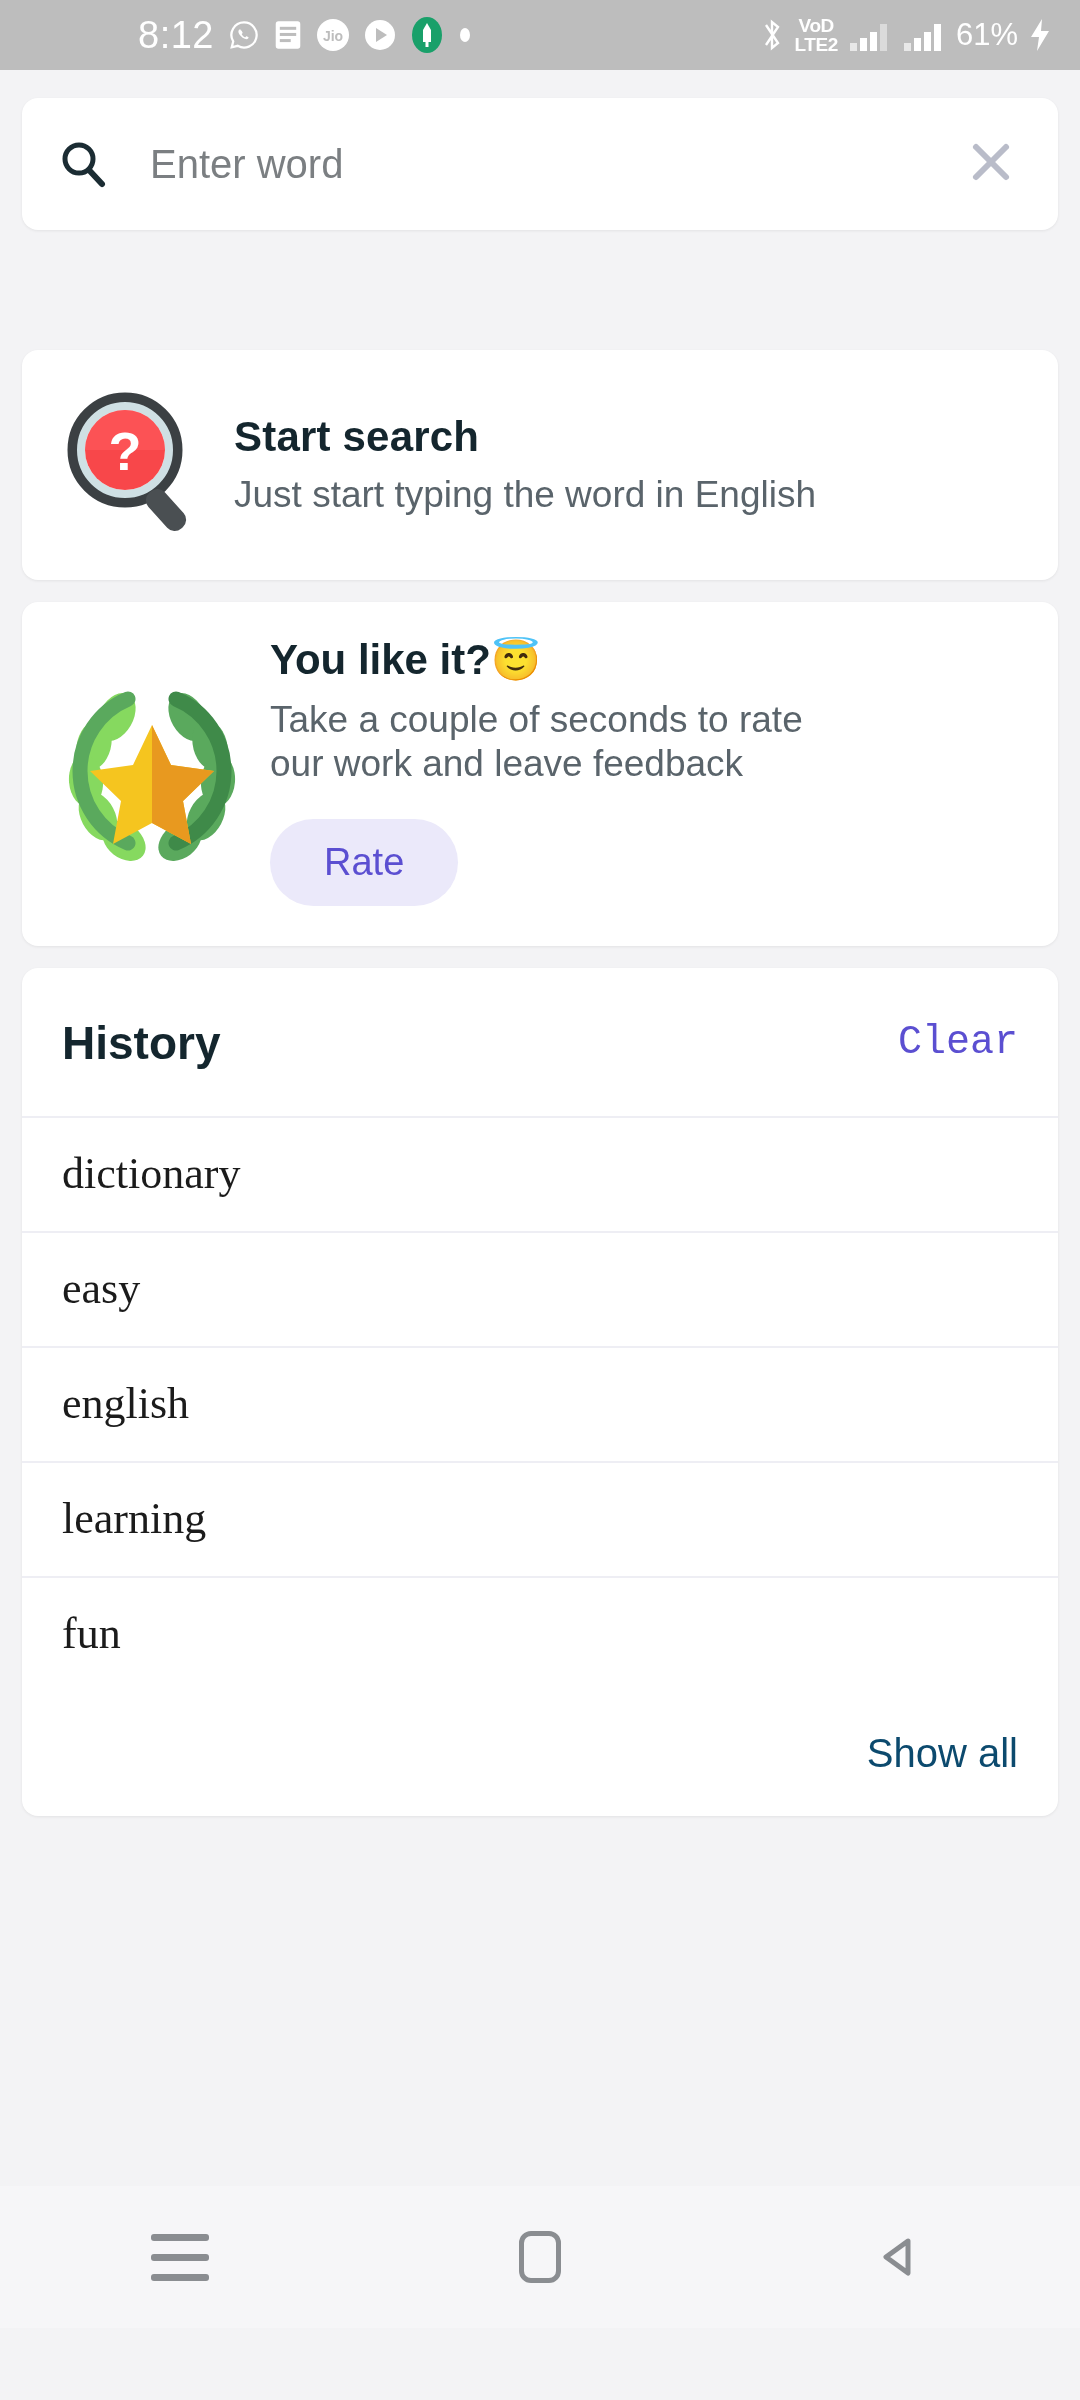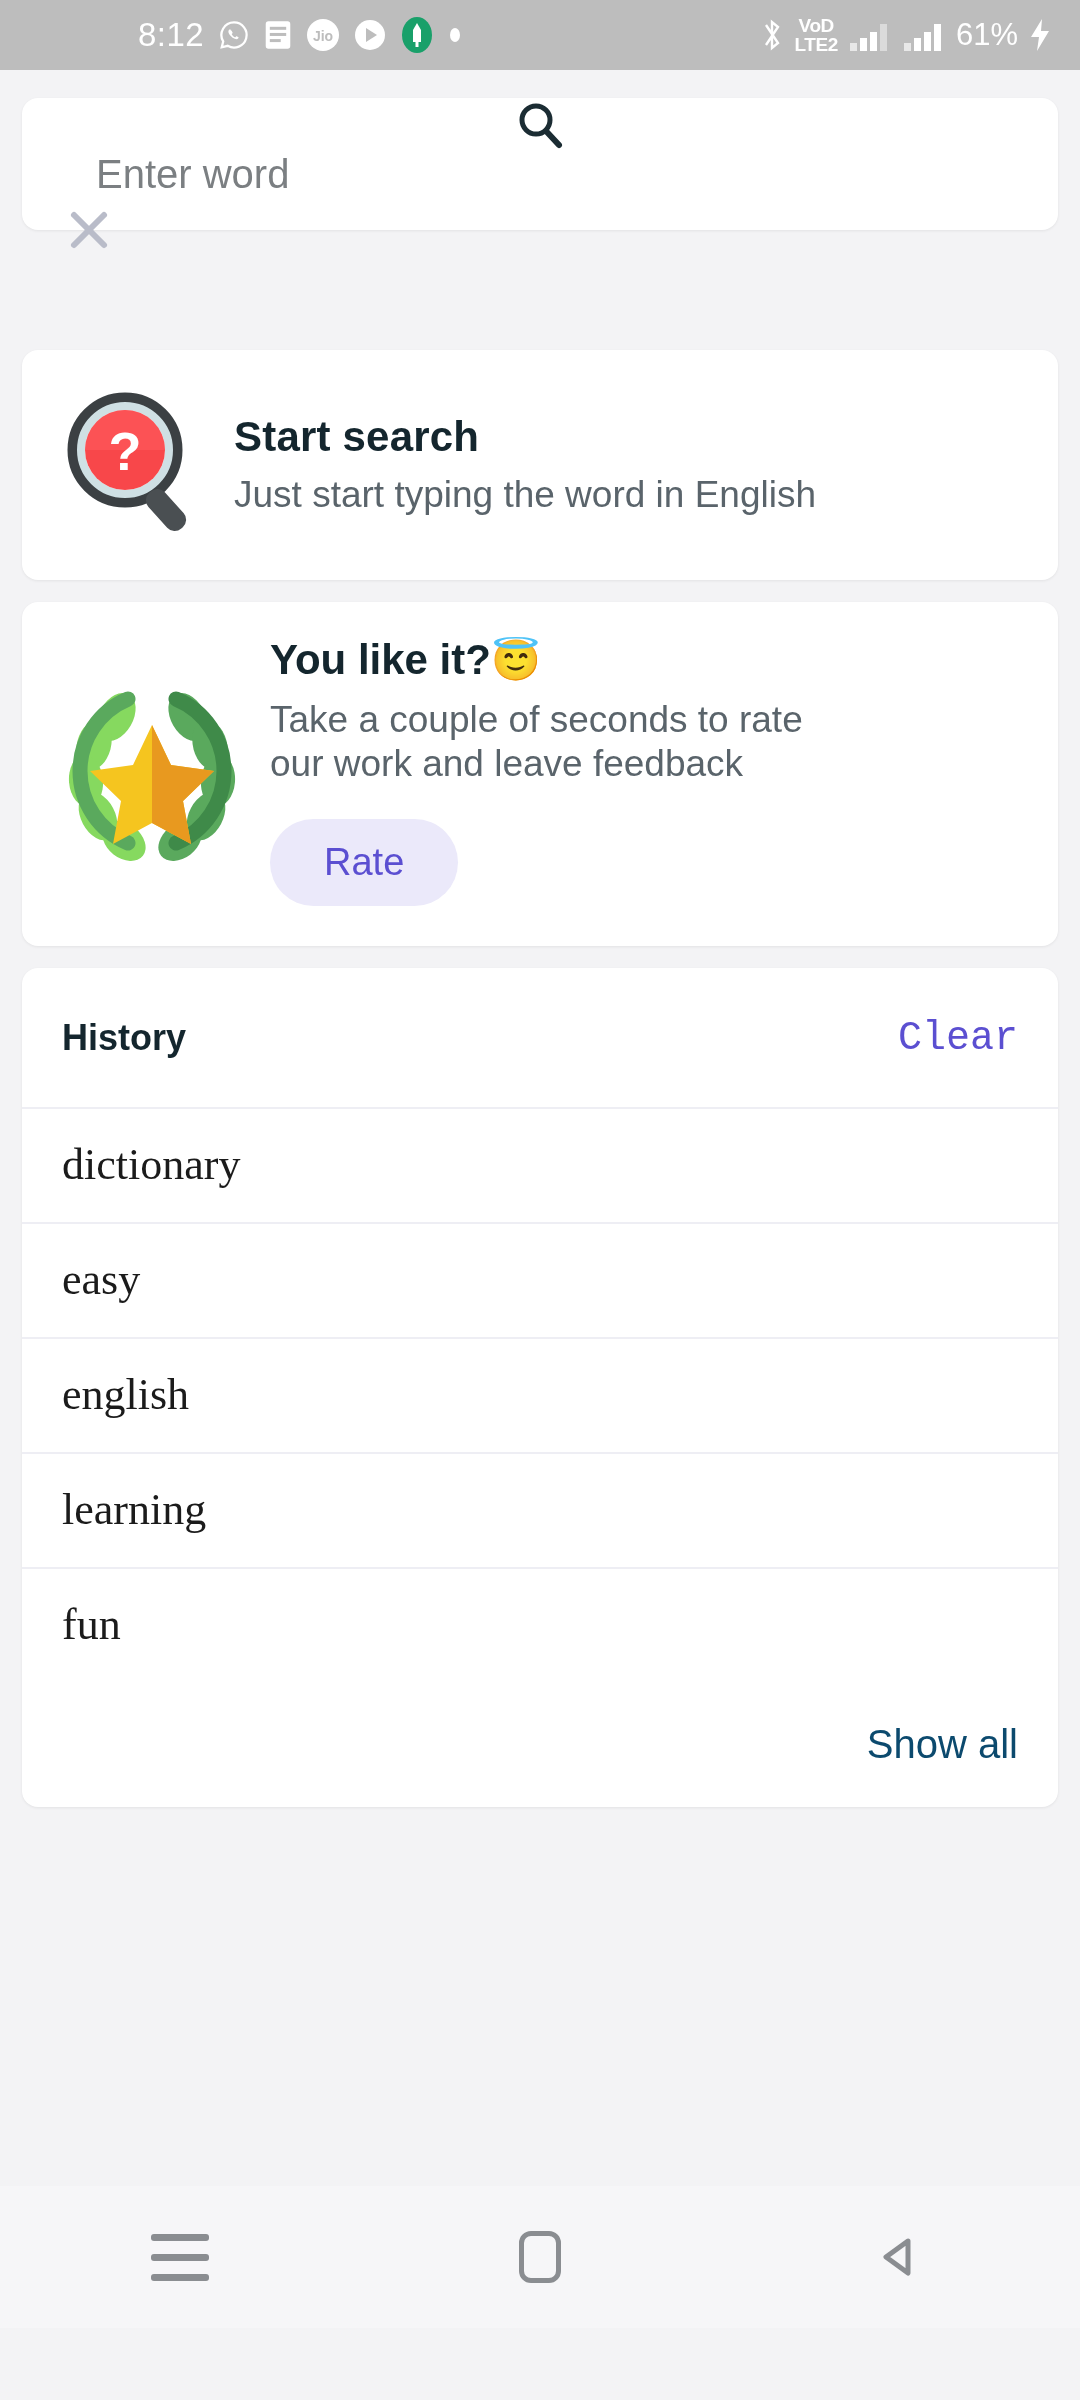--- a/index.html
+++ b/index.html
@@ -12,21 +12,21 @@
 
   
   .statusbar{
     height:70px; width:1080px;
     background:#bdbdbd;
     display:flex; align-items:center;
     color:#ffffff;
     padding:0 28px 0 0;
   }
   .sb-left{ display:flex; align-items:center; gap:14px; margin-left:138px; }
-  .sb-time{ font-size:33px; letter-spacing:.5px; }
+  .sb-time{ font-size:38px; letter-spacing:.5px; }
   .sb-right{ margin-left:auto; display:flex; align-items:center; gap:10px; }
 
   .ic{ display:inline-flex; align-items:center; justify-content:center; }
   .ic svg{ display:block; }
 
   .volte{ display:flex; flex-direction:column; align-items:center; line-height:1; font-size:19px; font-weight:bold; font-family:"Liberation Sans",sans-serif; }
   .volte span{ letter-spacing:-0.4px; }
   .batt{ font-size:31px; }
 
   
@@ -41,24 +41,23 @@
 
   .card{
     background:#ffffff;
     border-radius:16px;
     box-shadow:0 1px 3px rgba(0,0,0,.07);
   }
 
   
   .searchbar{
     height:132px;
-    display:flex; 
+    display:flex; align-items:center;
     padding:0 34px;
     margin-bottom:20px;
-    flex-direction:column;
   }
   .search-input{
     flex:1;
     border:none; outline:none;
     font-size:40px;
     color:#75797c;
     background:transparent;
     margin-left:40px;
     font-family:"Liberation Sans",sans-serif;
   }
@@ -119,21 +118,21 @@
   
   .hist-card{
     margin-top:22px;
     padding:0 0 0 0;
     overflow:hidden;
   }
   .hist-head{
     display:flex; align-items:center; justify-content:space-between;
     padding:48px 40px 46px 40px;
   }
-  .hist-title{ font-size:36px; font-weight:bold; color:#14262e; }
+  .hist-title{ font-size:46px; font-weight:bold; color:#14262e; }
   .hist-clear{
     font-size:40px; color:#5b4fd1; cursor:pointer;
     background:none; border:none; font-family:Liberation Mono, monospace;
   }
   .hist-row{
     padding:30px 40px 32px 40px;
     border-top:2px solid #eeeef4;
     font-family:"Liberation Serif", serif;
     font-size:44px;
     color:#1b1b1b;

